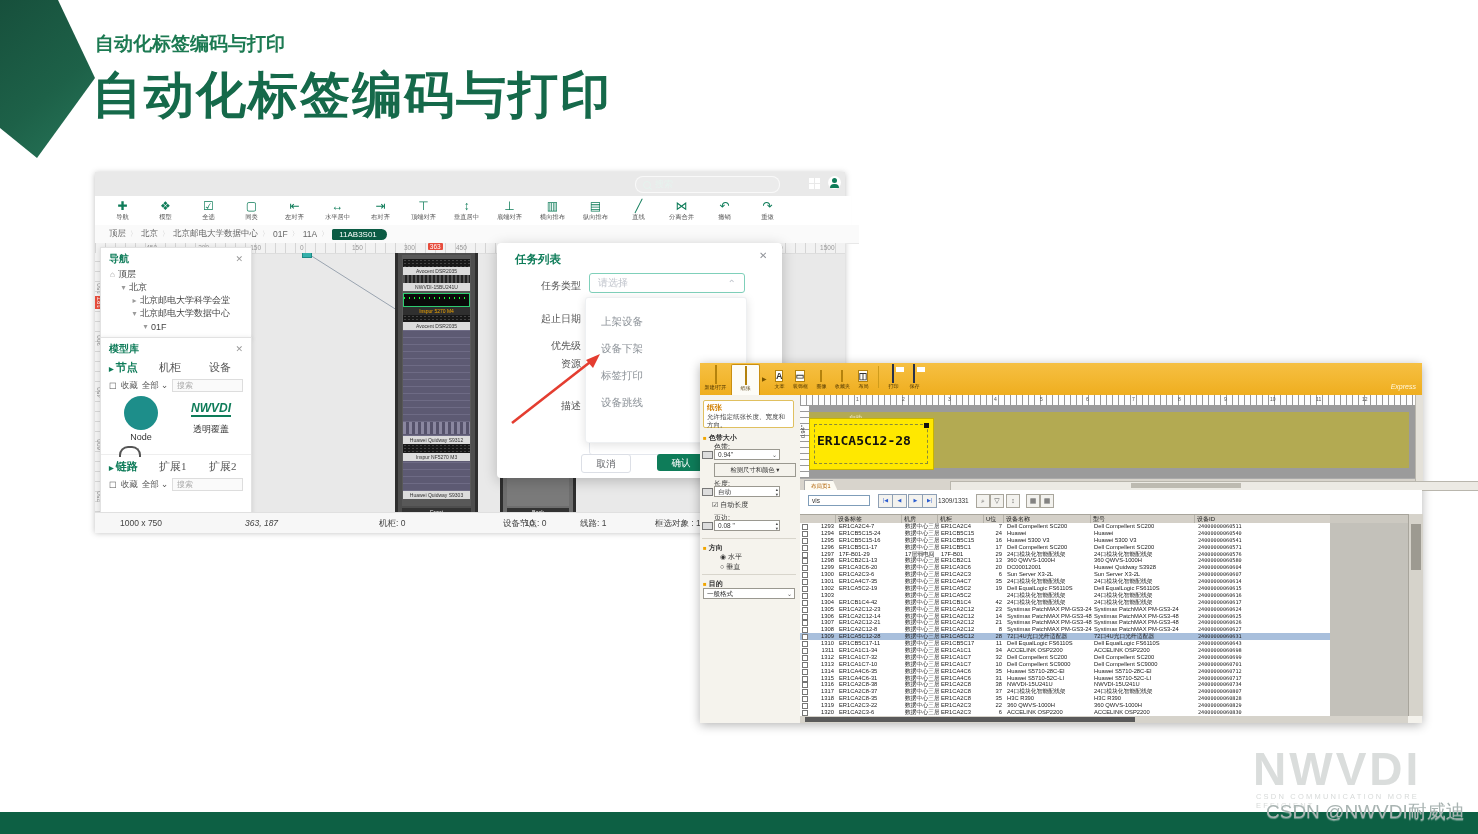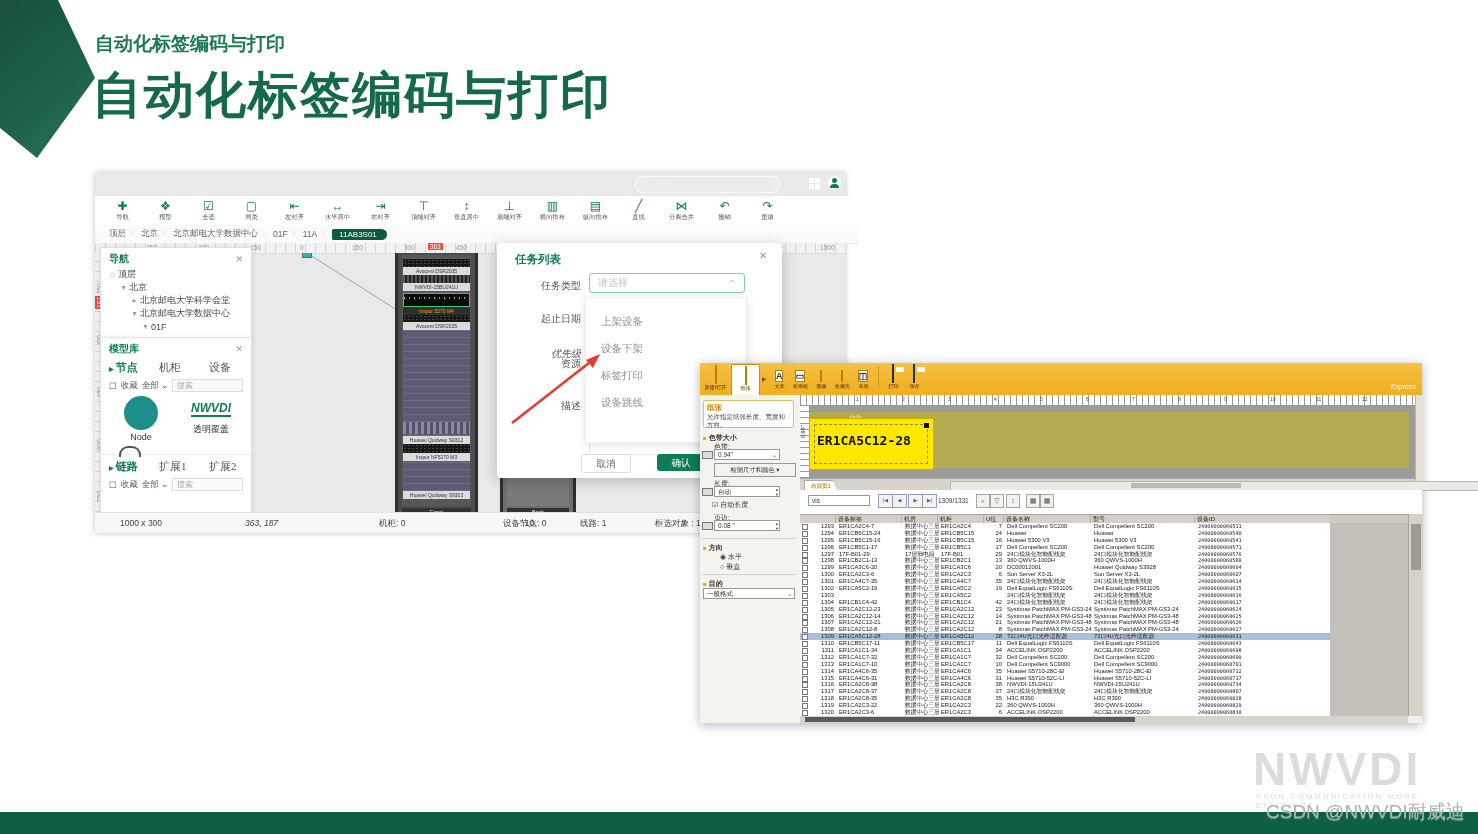--- a/index.html
+++ b/index.html
@@ -436,38 +436,38 @@
     </div>
     <div class="mfilter">
       <span>☐</span>
       <span>收藏</span>
       <span><span>全部</span> ⌄</span>
       <span class="minput">搜索</span>
     </div>
   </div>
 
   <div class="abs" id="nv-status">
-    <span class="st" style="left:25px;">1000 x 300</span>
+    <span class="st" style="left:25px;">1000 x 750</span>
     <span class="st" style="left:150px;font-style:italic;">363, 187</span>
     <span class="st" style="left:284px;">机柜: 0</span>
     <span class="st" style="left:360px;margin-left:48px;">设备: 10</span>
     <span class="st" style="left:425px;">节点: 0</span>
     <span class="st" style="left:485px;">线路: 1</span>
     <span class="st" style="left:560px;">框选对象 : 1</span>
     <span class="st" style="left:620px;color:#555;">✛</span>
   </div>
 </div>
 
 <div class="abs" id="dlg">
   <div class="abs" style="left:18px;top:9px;font-size:11.5px;font-weight:bold;color:#0e7c59;">任务列表</div>
   <div class="abs" style="left:262px;top:7px;font-size:10px;color:#909399;">✕</div>
 
   <div class="dlg-lbl" style="left:22px;top:36px;">任务类型</div>
   <div class="dlg-lbl" style="left:22px;top:69px;">起止日期</div>
-  <div class="dlg-lbl" style="left:22px;top:104px;font-style:italic;">优先级</div>
+  <div class="dlg-lbl" style="left:22px;top:96px;">优先级</div>
   <div class="dlg-lbl" style="left:22px;top:114px;">资源</div>
   <div class="dlg-lbl" style="left:22px;top:156px;">描述</div>
 
   <div class="abs" id="dlg-select">
     <span>请选择</span>
     <span style="color:#c0c4cc;">⌃</span>
   </div>
   <div class="abs" id="dlg-desc-box"></div>
   <div class="abs" id="dlg-options">
     <div class="dlg-opt">上架设备</div>

